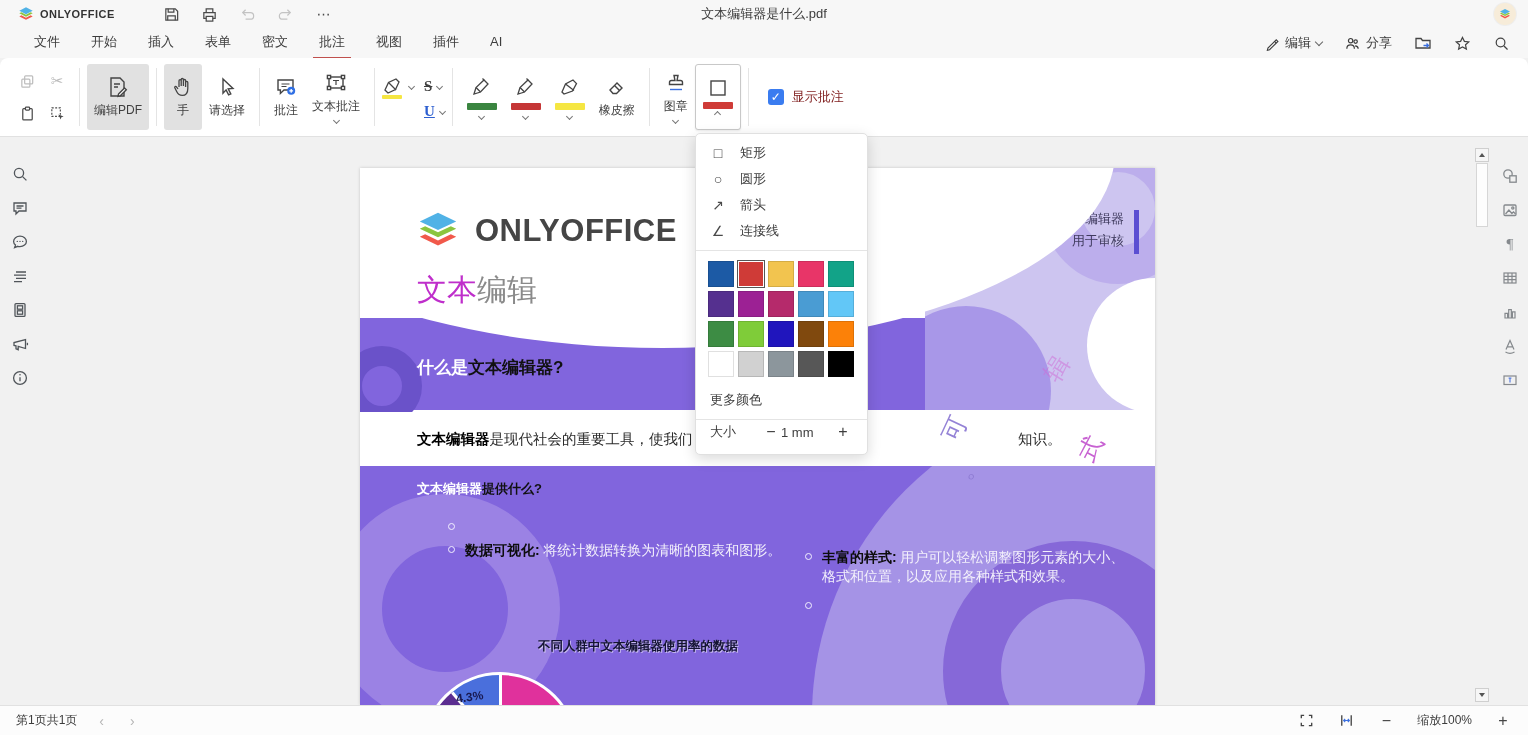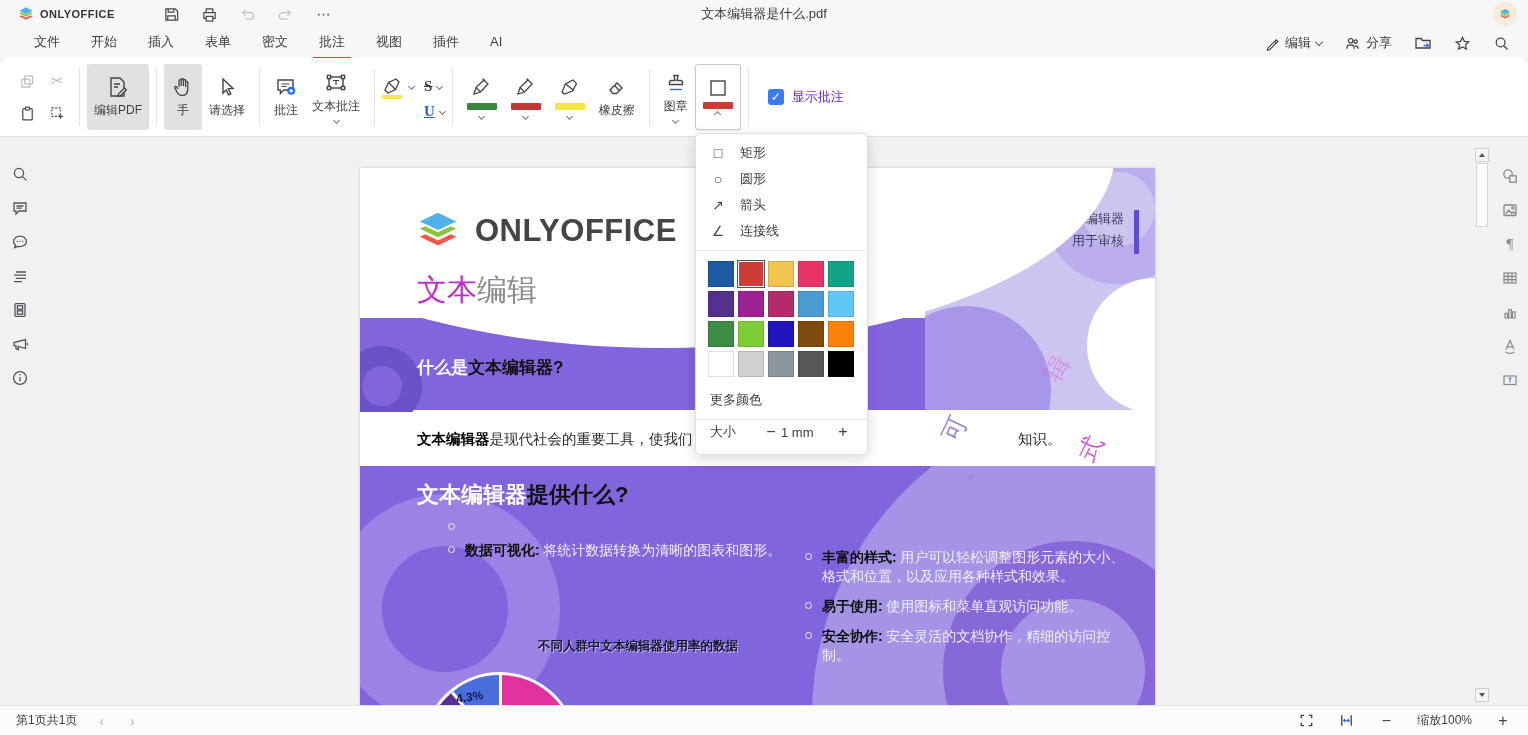--- a/index.html
+++ b/index.html
@@ -38,21 +38,21 @@
   .tb-btn.open { background:#fff; border:1px solid #c8c8c8; box-shadow:0 1px 2px rgba(0,0,0,.08); }
   .mini-caret { width:5px; height:5px; border-left:1.2px solid #777; border-bottom:1.2px solid #777; transform:rotate(-45deg); }
   .mini-caret.up { transform:rotate(135deg); }
   .hl-grid { display:grid; grid-template-columns:auto auto; column-gap:10px; row-gap:4px; align-items:center; }
   .letter-btn { display:flex; align-items:center; gap:5px; cursor:pointer; }
   .letter { font-size:15px; color:#3f3f3f; font-weight:bold; font-family:"Liberation Serif", serif; }
   .colorbar { width:30px; height:7px; border-radius:1px; }
   .pen-btn { display:flex; flex-direction:column; align-items:center; gap:4px; width:44px; height:66px; justify-content:center; cursor:pointer; }
   .chk-row { display:flex; align-items:center; gap:8px; margin-left:12px; cursor:pointer; }
   .chk { width:16px; height:16px; border-radius:3px; background:#3a7cf0; display:flex; align-items:center; justify-content:center; color:#fff; font-size:12px; }
-  .chk-lbl { font-size:13px; color:#6d28d9; }
+  .chk-lbl { font-size:13px; color:#7f1d1d; }
 
   
   .dropdown { position:absolute; left:695px; top:133px; width:173px; background:#fff; border:1px solid #e0e0e0; border-radius:5px; box-shadow:0 4px 14px rgba(0,0,0,.15); z-index:50; padding-top:6px; }
   .dd-item { display:flex; align-items:center; height:26px; padding:0 14px; gap:14px; font-size:13px; color:#3d3d3d; cursor:pointer; }
   .dd-glyph { width:16px; text-align:center; font-size:14px; color:#4a4a4a; }
   .dd-sep { height:1px; background:#e4e4e4; margin:6px 0; }
   .swatch-grid { display:grid; grid-template-columns:repeat(5,26px); gap:4px; padding:4px 12px 6px; }
   .swatch { width:26px; height:26px; cursor:pointer; border:1px solid rgba(0,0,0,.12); }
   .swatch.sel { border:1px solid #fff; outline:1.5px solid #555; }
   .dd-more { font-size:13px; color:#3d3d3d; padding:8px 14px 10px; cursor:pointer; }
@@ -101,21 +101,21 @@
   .q1 { position:absolute; left:57px; top:188px; font-size:17px; font-weight:bold; z-index:2; }
   .q1 .lt { color:#fff; } .q1 .dk, .q2 .dk { color:#111; }
   .white-band { position:absolute; left:0; top:244px; width:795px; height:54px; background:#fff; z-index:2; }
   .para { position:absolute; left:57px; top:18px; font-size:14.5px; color:#2c2c2c; font-family:"Liberation Serif", serif; }
   .para b { font-family:"Liberation Sans", sans-serif; color:#000; }
   .para-tail { position:absolute; left:658px; top:18px; font-size:14.5px; color:#2c2c2c; font-family:Liberation Sans, sans-serif; }
   .section2 { position:absolute; left:0; top:298px; width:795px; height:239px; background:#8165dd; overflow:hidden; z-index:2; }
   .light-circle-big { position:absolute; left:452px; top:-70px; width:640px; height:640px; background:#a593e6; border-radius:50%; }
   .ring3 { position:absolute; left:-30px; top:28px; width:230px; height:230px; border:52px solid #9b82e4; border-radius:50%; }
   .ring4 { position:absolute; right:-48px; bottom:-96px; width:260px; height:260px; border:58px solid #8668d8; border-radius:50%; }
-  .q2 { position:absolute; left:57px; top:14px; font-size:22px; font-weight:bold; }
+  .q2 { position:absolute; left:57px; top:14px; font-size:13px; font-weight:bold; }
   .q2 .lt { color:#fff; }
   .blist { position:absolute; list-style:none; font-size:14px; line-height:19px; }
   .blist.left { left:88px; top:52px; width:352px; }
   .blist.right { left:445px; top:82px; width:330px; }
   .blist li { display:flex; gap:10px; margin-bottom:11px; }
   .bmark { flex:0 0 7px; width:7px; height:7px; border:1.6px solid #f3f0ff; border-radius:50%; margin-top:5px; }
   .btext { color:#f3f0fb; font-family:"Liberation Serif", serif; }
   .btext b { color:#0d0d0d; font-family:"Liberation Sans", sans-serif; }
   .chart-title { position:absolute; left:178px; top:172px; font-size:12.5px; font-weight:bold; color:#141432; text-shadow:1px 1px 0 rgba(255,255,255,.55); }
   .pie { position:absolute; left:62px; top:206px; width:156px; height:156px; border-radius:50%; border:3px solid #fff;
@@ -550,25 +550,20 @@
             <span class="btext"><b>数据可视化:</b> 将统计数据转换为清晰的图表和图形。</span>
           </li>
         </ul>
       <ul class="blist right">
           <li>
             <span class="bmark"></span>
             <span class="btext"><b>丰富的样式:</b> 用户可以轻松调整图形元素的大小、格式和位置，以及应用各种样式和效果。</span>
           </li>
           <li>
             <span class="bmark"></span>
-            <span class="btext"><b>易于使用:</b> 使用图标和菜单直观访问功能。</span>
-          </li>
-          <li>
-            <span class="bmark"></span>
-            <span class="btext"><b>安全协作:</b> 安全灵活的文档协作，精细的访问控制。</span>
           </li>
         </ul>
       <div class="chart-title">不同人群中文本编辑器使用率的数据</div>
       <div class="pie">
         <div class="pie-sep" style="top:0; transform:rotate(0deg);"></div>
         <div class="pie-sep" style="top:0; transform:rotate(-40deg);"></div>
 
       </div>
       <div class="pie-label">4.3%</div>
     </div>

